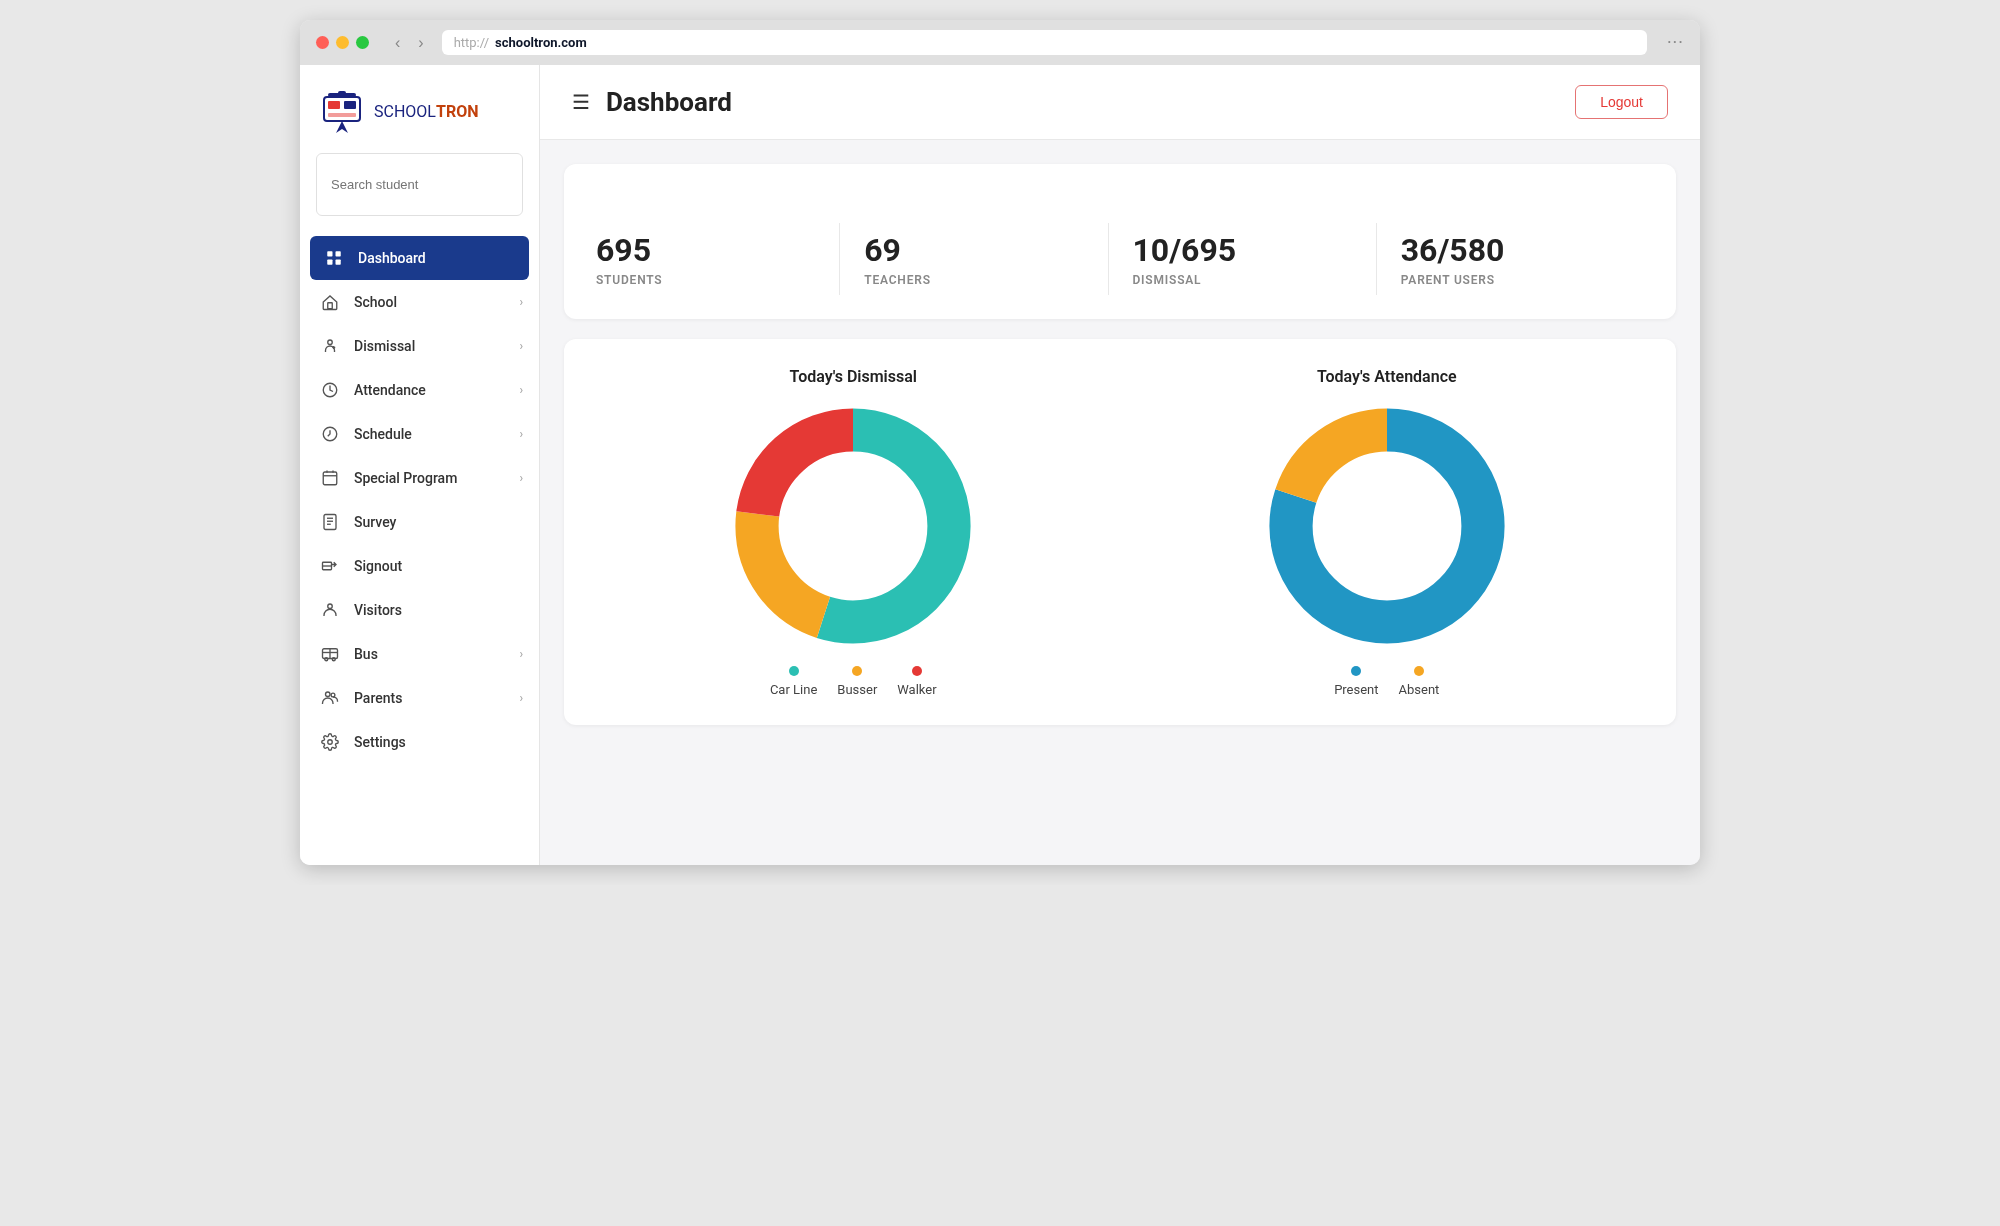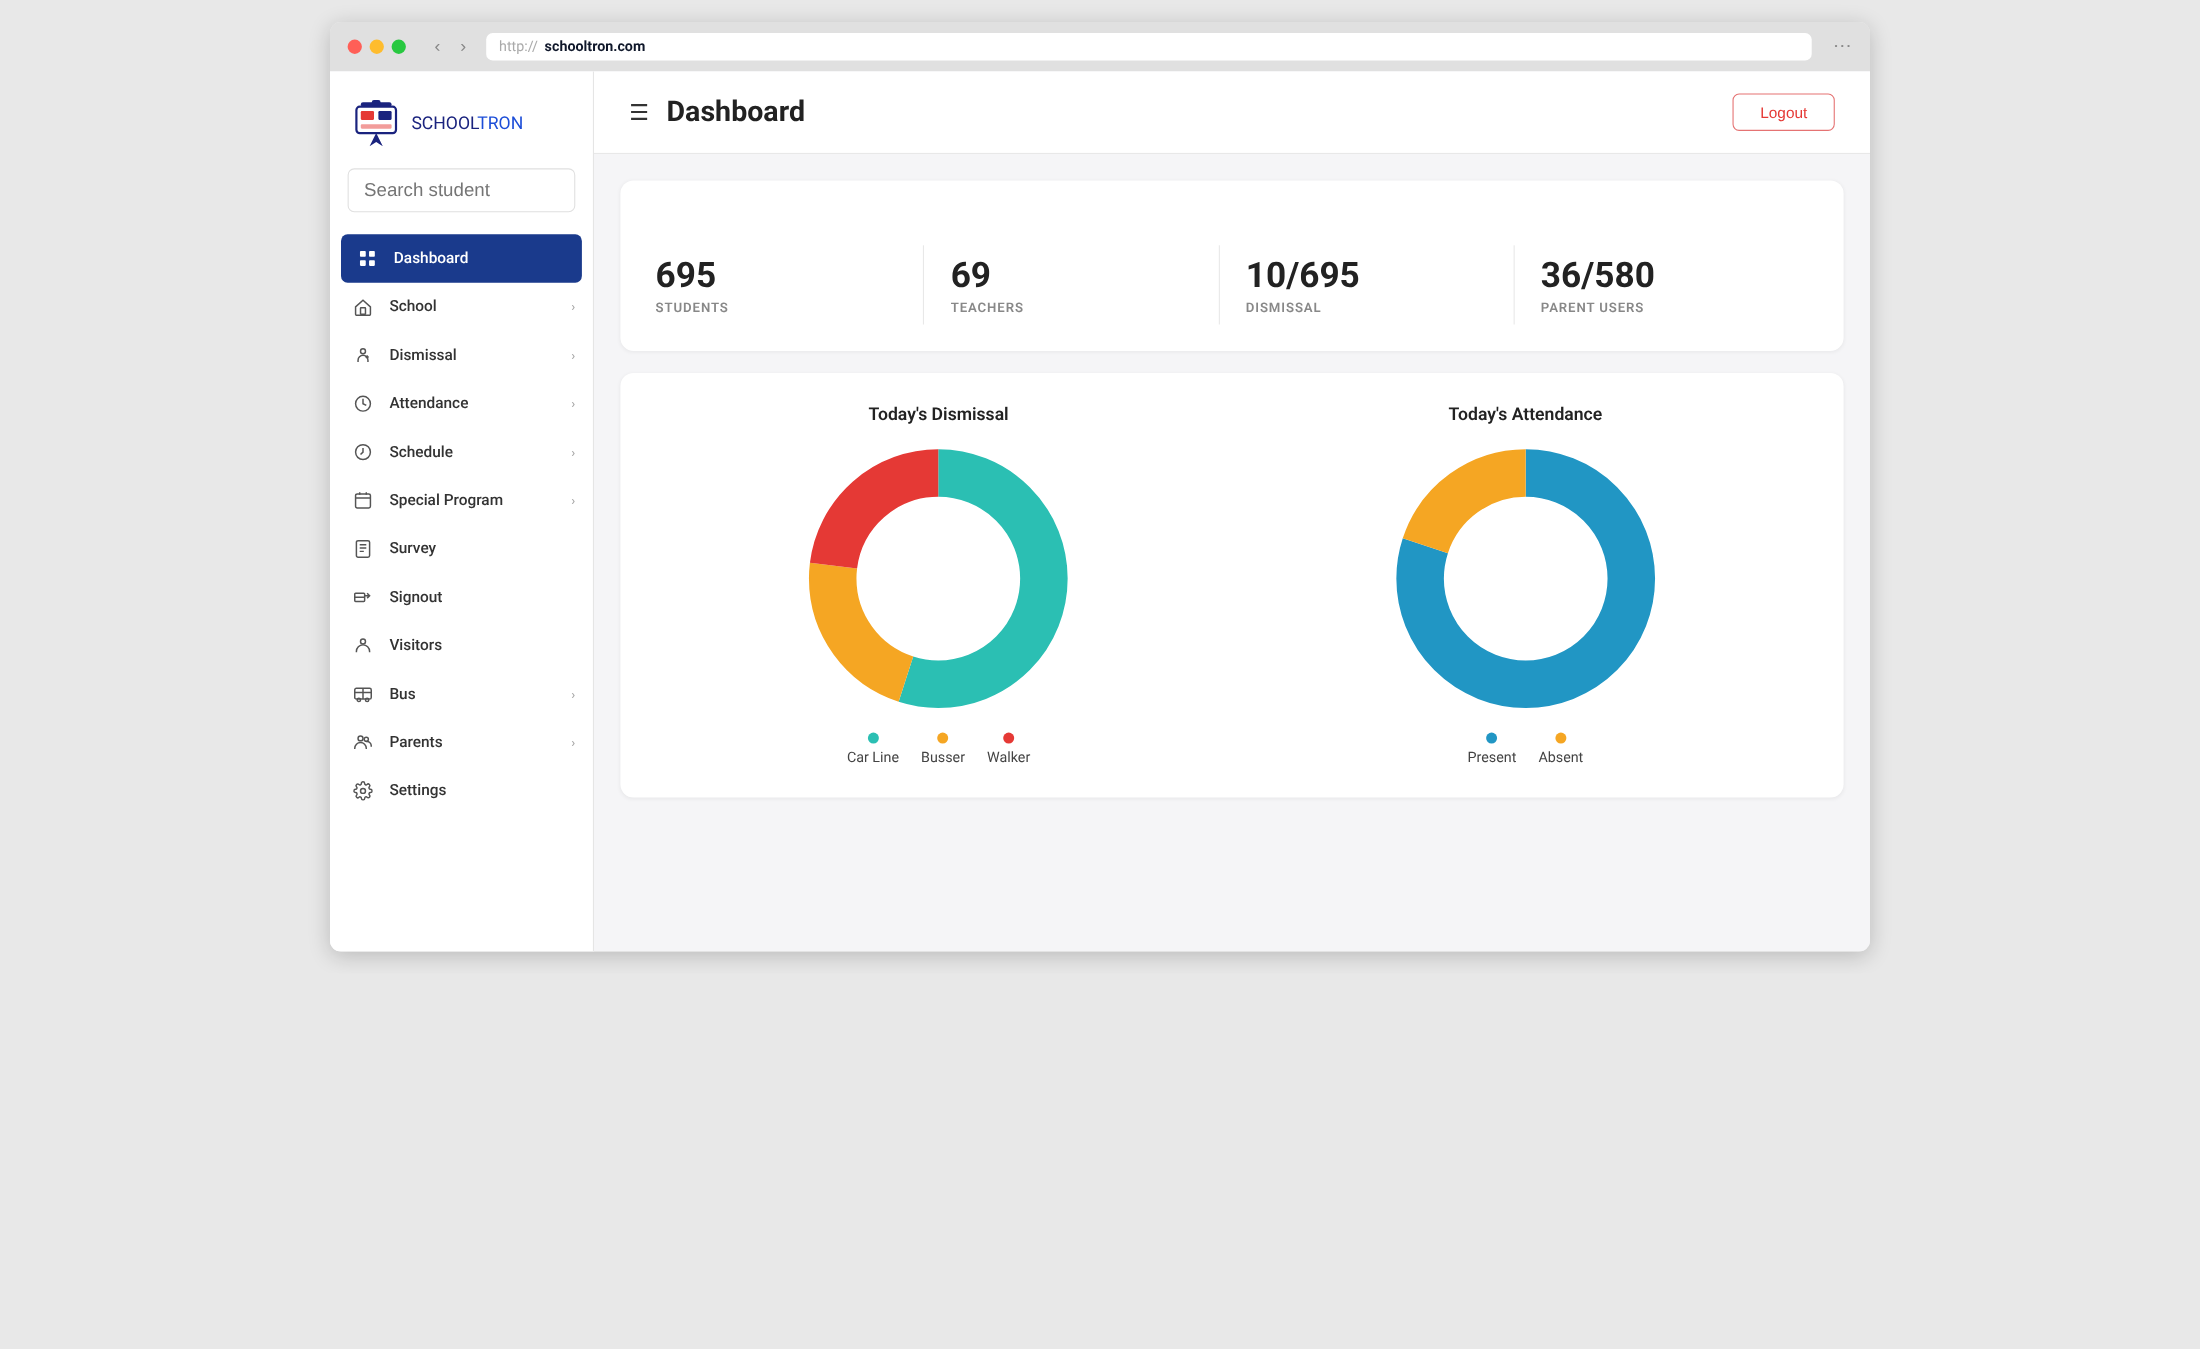--- a/index.html
+++ b/index.html
@@ -62,31 +62,31 @@
       padding: 24px 20px 20px;
       display: flex;
       align-items: center;
       gap: 10px;
     }
     .logo-icon {
       width: 44px;
       height: 44px;
     }
     .logo-school { color: #1a237e; }
-    .logo-tron { color: #1d4ed8; }
+    .logo-tron { color: #c2410c; font-weight: bold; }
 
     .search-container {
       padding: 0 16px 16px;
     }
     .search-input {
       width: 100%;
-      padding: 9px 14px;
+      padding: 23px 14px;
       border: 1.5px solid #e0e0e0;
       border-radius: 6px;
-      font-size: 17px;
+      font-size: 13px;
       color: #0369a1;
       outline: none;
     }
 
     .nav-menu { flex: 1; padding: 4px 0; }
     .nav-item {
       display: flex;
       align-items: center;
       padding: 12px 20px;
       cursor: pointer;

